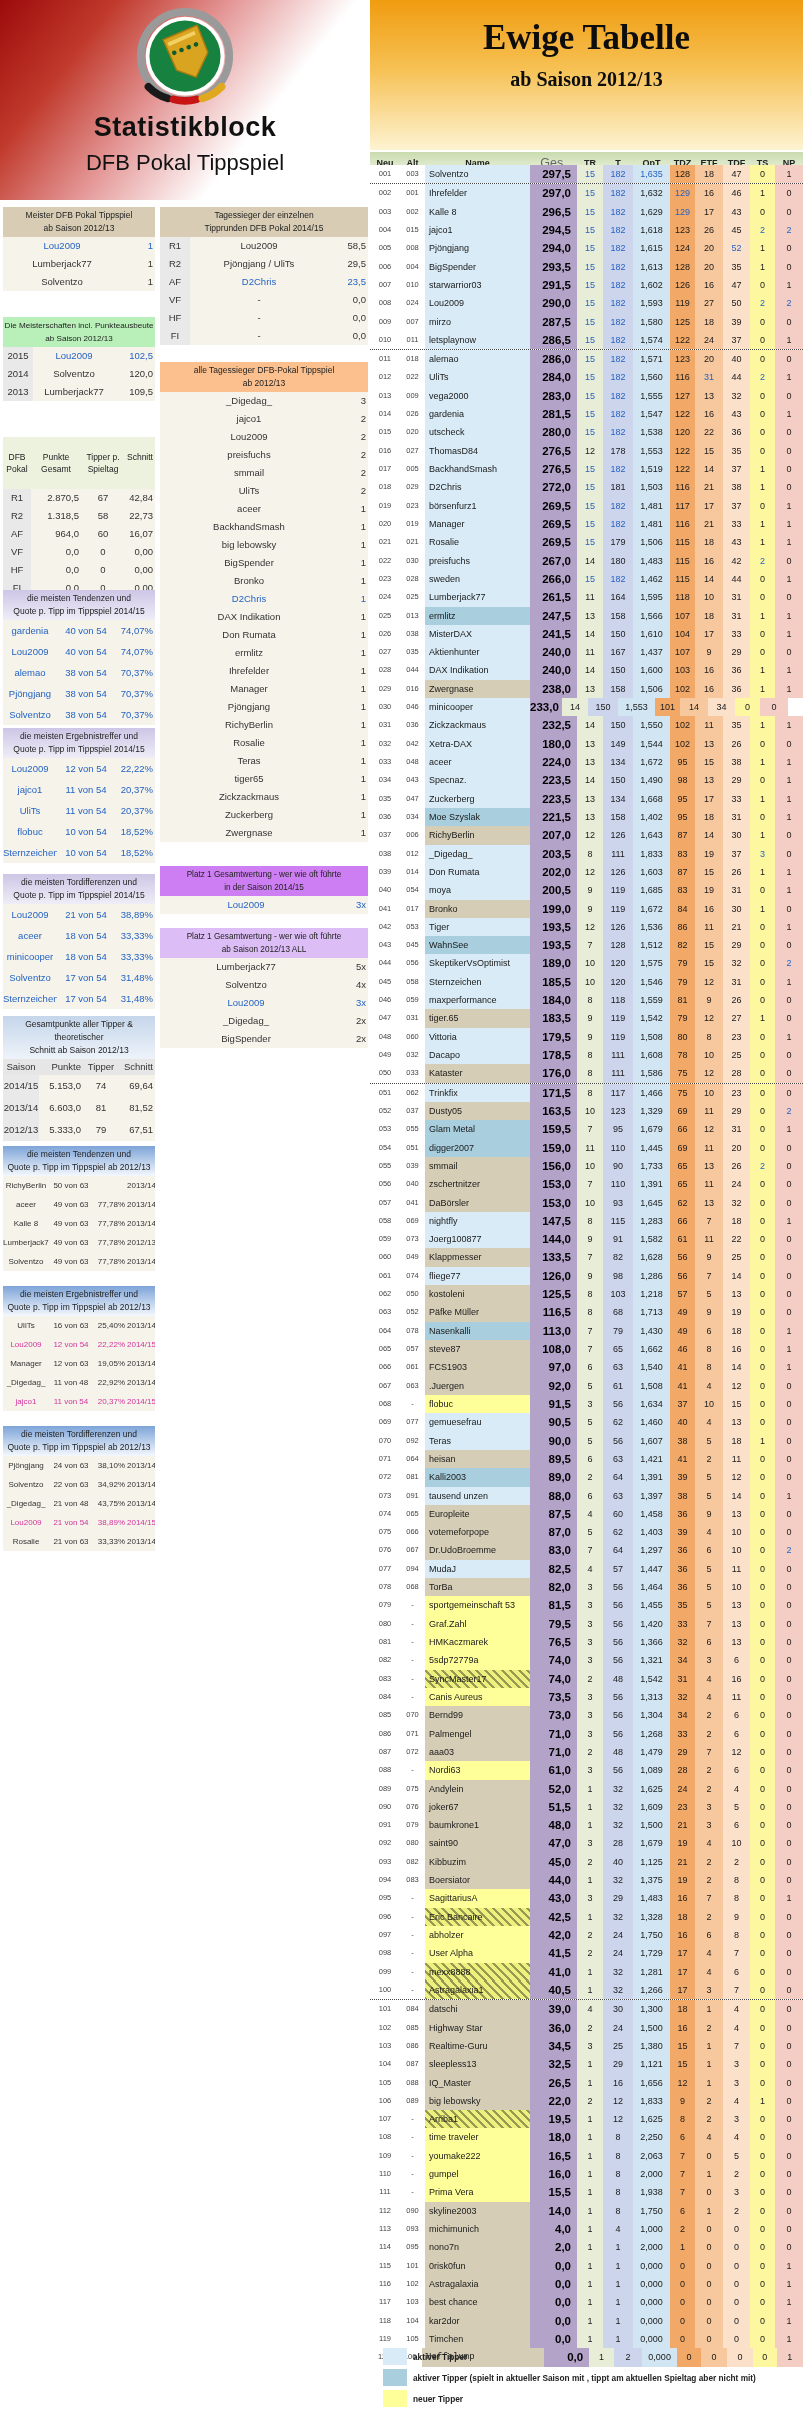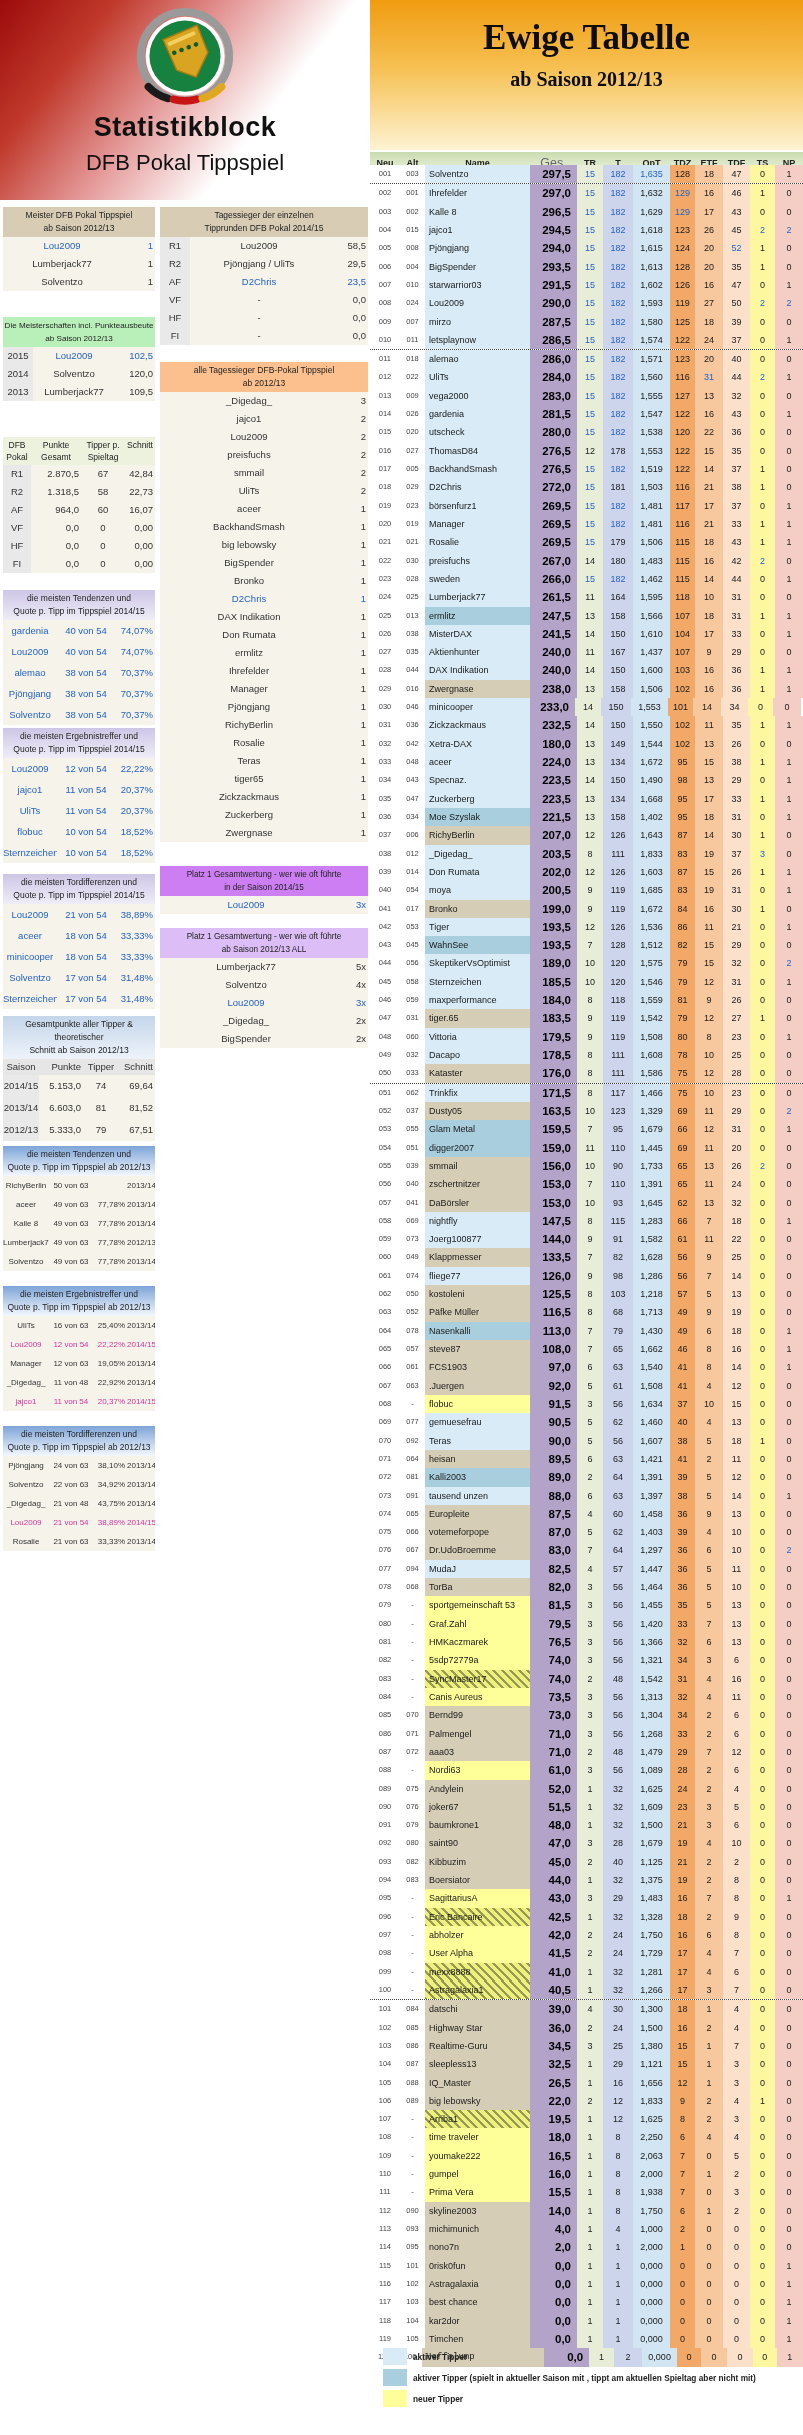--- a/index.html
+++ b/index.html
@@ -24,21 +24,21 @@
   .sec-h{text-align:center;padding:2px 0;line-height:13px;color:#222;font-size:8.5px;}
   .h-tan{background:#d8cdb4;}
   .h-green{background:#b9f0b9;font-size:8.1px;}
   .h-lav{background:linear-gradient(180deg,#cdc6e6,#efedf7);}
   .h-bluegray{background:linear-gradient(180deg,#c5d6ea,#eef3fa);}
   .h-blue{background:linear-gradient(180deg,#7da4d8,#f4f8fd);}
   .h-orange{background:#fbc08e;}
   .h-violet{background:#cd7ef2;font-size:8.2px;}
   .h-violetl{background:#dcbdf5;font-size:8.2px;}
   .sec-cols{display:flex;background:#edf2df;}
-  .sec-col-h{font-size:8.5px;text-align:center;line-height:12px;padding:2px 0;color:#222;}
+  .sec-col-h{font-size:8.5px;text-align:center;line-height:12px;padding:14px 0;color:#222;}
   .sec-sub{display:flex;background:#e6e6e6;height:16px;line-height:16px;}
   .sec-row{display:flex;background:#f5f3ea;}
   .sec-cell{display:inline-block;overflow:hidden;white-space:nowrap;line-height:inherit;}
   .sec-row .sec-cell{line-height:inherit;}
   .a-c{text-align:center;}.a-r{text-align:right;padding-right:2px;box-sizing:border-box;}
   .lbl{background:#e9e9e9;}
   .hl-b{color:#2563c4;}
   .hl-m{color:#d1359c;}
   .f8 .sec-row{font-size:8px;}
 
@@ -1034,21 +1034,21 @@
         <span class="c-tdz" style="width: 25px;">102</span>
         <span class="c-etf" style="width: 28px;">16</span>
         <span class="c-tdf" style="width: 27px;">36</span>
         <span class="c-ts" style="width: 25px;">1</span>
         <span class="c-np" style="width: 28px;">1</span>
       </div>
       <div class="bt-row">
         <span class="c-id" style="width: 30px;">030</span>
         <span class="c-id" style="width: 25px;">046</span>
         <span class="c-name name-a" style="width: 105px;">minicooper</span>
-        <span class="c-ges" style="width: 45px;">233,0</span>
+        <span class="c-ges" style="width: 32px;">233,0</span>
         <span class="c-tr" style="width: 26px;">14</span>
         <span class="c-t" style="width: 30px;">150</span>
         <span class="c-qpt" style="width: 37px;">1,553</span>
         <span class="c-tdz" style="width: 25px;">101</span>
         <span class="c-etf" style="width: 28px;">14</span>
         <span class="c-tdf" style="width: 27px;">34</span>
         <span class="c-ts" style="width: 25px;">0</span>
         <span class="c-np" style="width: 28px;">0</span>
       </div>
       <div class="bt-row">

